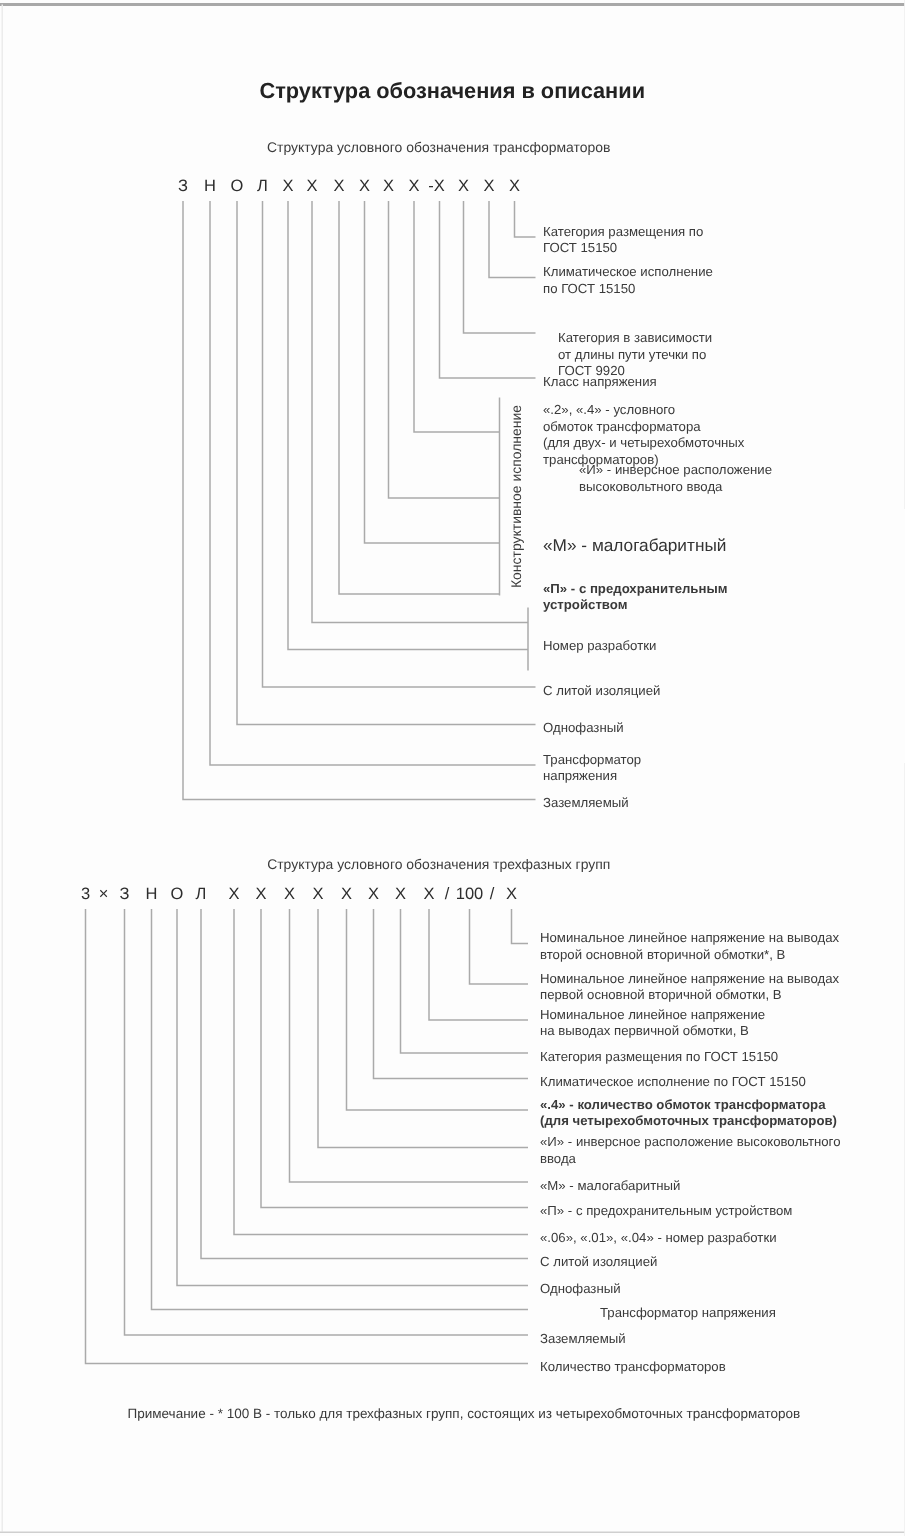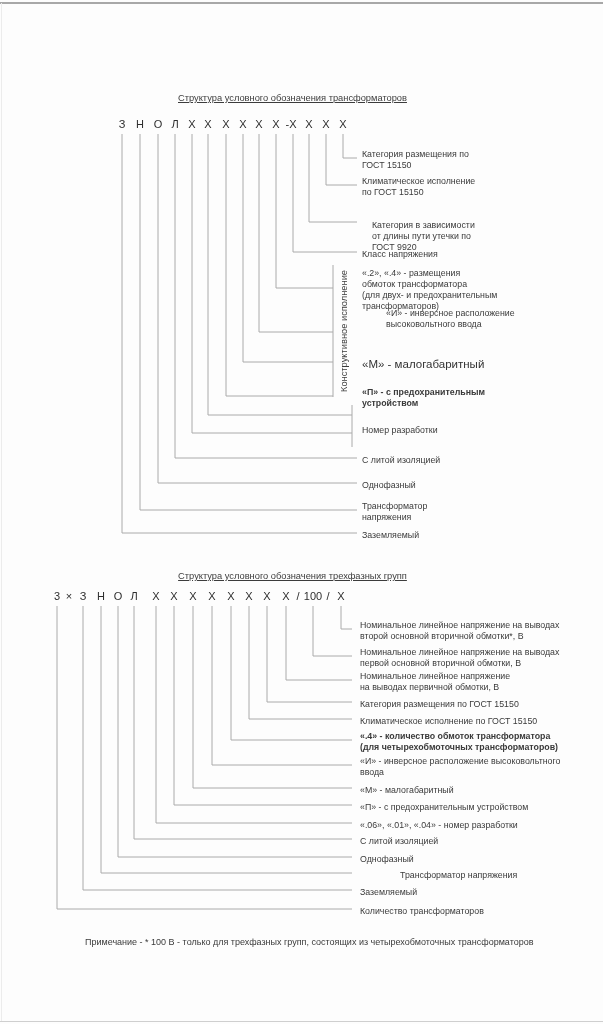--- a/index.html
+++ b/index.html
@@ -11,21 +11,21 @@
   }
   .edge-top{position:absolute;left:0;top:2px;width:603px;height:2px;background:#a8a8a8;}
   .edge-bottom{position:absolute;left:0;top:1021px;width:603px;height:1px;background:#cfcfcf;}
   .edge-left{position:absolute;left:1px;top:3px;width:1px;height:1018px;background:#ececec;}
   .title{
     position:absolute;top:51px;left:0;width:603px;text-align:center;
     font-size:14.5px;font-weight:bold;line-height:21px;color:#222;
   }
   .subtitle{
     position:absolute;left:0;width:585px;text-align:center;
-    font-size:9.3px;color:#3c3c3c;text-decoration:underline;
+    font-size:9.3px;color:#3c3c3c;
   }
   #d1-subtitle{top:93px;}
   #d2-subtitle{top:571px;}
   #lines-svg{position:absolute;left:0;top:0;width:603px;height:1024px;}
   #lines-svg path{stroke:#aaaaaa;stroke-width:1;fill:none;}
   .sym{
     position:absolute;transform:translateX(-50%);
     font-size:11px;color:#2e2e2e;white-space:nowrap;
   }
   .lbl{
@@ -78,20 +78,21 @@
       <path d="M 174 606 L 174 805 L 352 805"></path>
       <path d="M 156 606 L 156 823 L 352 823"></path>
       <path d="M 134 606 L 134 839 L 352 839"></path>
       <path d="M 118 606 L 118 857 L 352 857"></path>
       <path d="M 101 606 L 101 873 L 352 873"></path>
       <path d="M 83 606 L 83 890 L 352 890"></path>
       <path d="M 57 606 L 57 909 L 352 909"></path>
     </svg>
 
   <div class="title">
+    <div>Структура обозначения в описании</div>
   </div>
 
   <div class="subtitle" id="d1-subtitle">Структура условного обозначения трансформаторов</div>
   <div id="d1-symbols">
       <span class="sym" style="left: 122px; top: 118px;">З</span>
       <span class="sym" style="left: 140px; top: 118px;">Н</span>
       <span class="sym" style="left: 158px; top: 118px;">О</span>
       <span class="sym" style="left: 175px; top: 118px;">Л</span>
       <span class="sym" style="left: 192px; top: 118px;">Х</span>
       <span class="sym" style="left: 208px; top: 118px;">Х</span>
@@ -115,23 +116,23 @@
       </div>
       <div class="lbl" style="left: 372px; top: 207.5px; margin-top: 12px;">
         <div>Категория в зависимости</div>
         <div>от длины пути утечки по</div>
         <div>ГОСТ 9920</div>
       </div>
       <div class="lbl" style="left: 362px; top: 248.5px;">
         <div>Класс напряжения</div>
       </div>
       <div class="lbl" style="left: 362px; top: 268px;">
-        <div>«.2», «.4» - размещения</div>
+        <div>«.2», «.4» - условного</div>
         <div>обмоток трансформатора</div>
-        <div>(для двух- и предохранительным</div>
+        <div>(для двух- и четырехобмоточных</div>
         <div>трансформаторов)</div>
       </div>
       <div class="lbl" style="left: 362px; top: 308px; margin-left: 24px;">
         <div>«И» - инверсное расположение</div>
         <div>высоковольтного ввода</div>
       </div>
       <div class="lbl lbl-large" style="left: 362px; top: 357.5px;">
         <div>«М» - малогабаритный</div>
       </div>
       <div class="lbl" style="left: 362px; top: 387px; font-weight: bold;">

